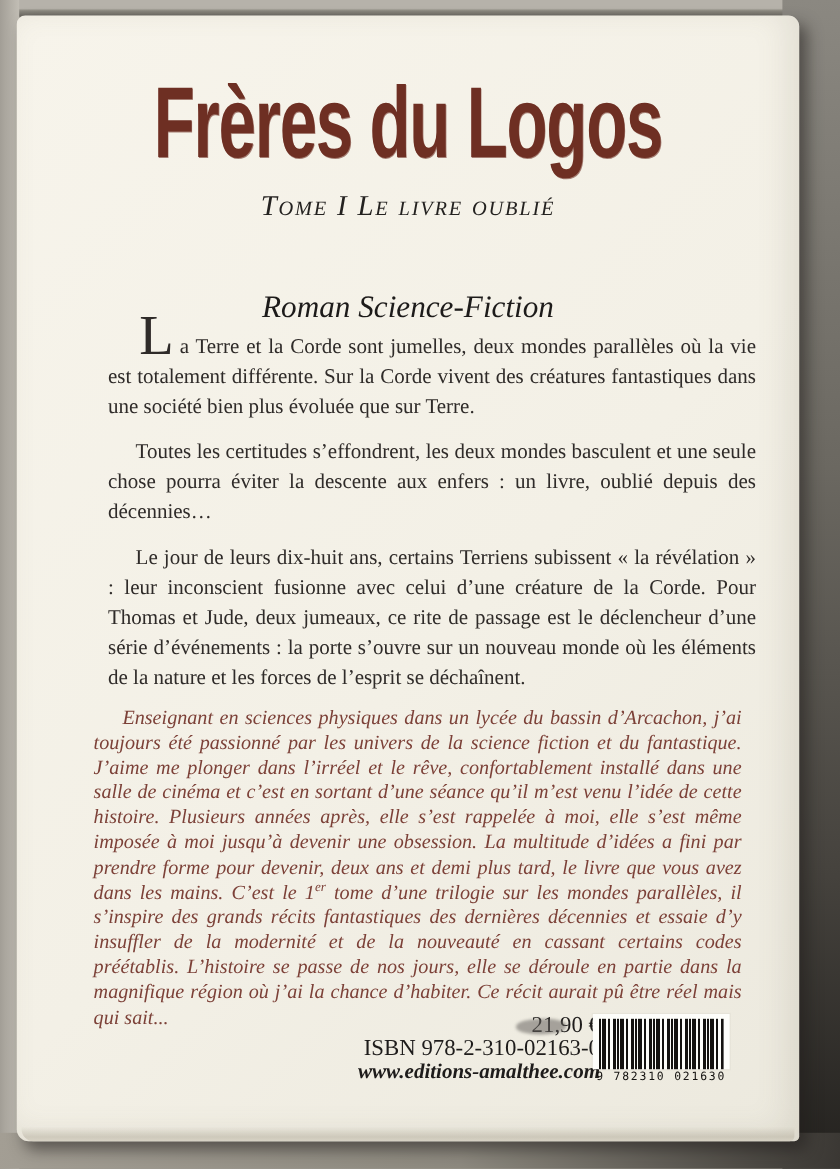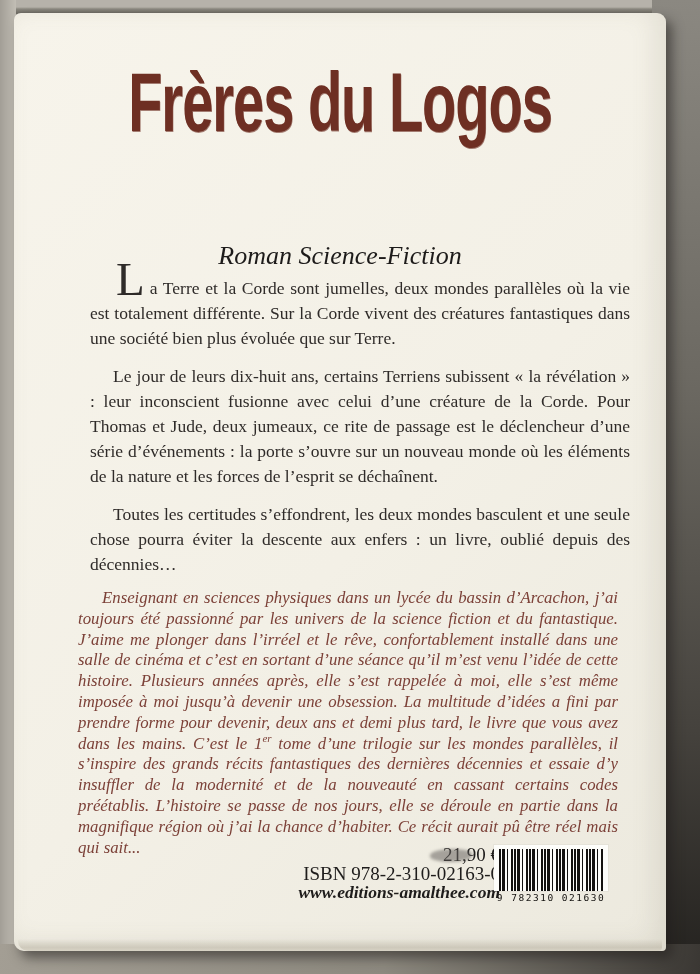--- a/index.html
+++ b/index.html
@@ -132,27 +132,28 @@
 <div class="photo">
   <div class="bg-top"></div>
   <div class="bg-left"></div>
   <div class="bg-right"></div>
   <div class="bg-bottom"></div>
 
   <div class="book">
 
     <div class="title">Frères du Logos</div>
 
+    <div class="subtitle">Tome I Le livre oublié</div>
 
     <div class="genre">Roman Science-Fiction</div>
 
     <div class="text-col">
       <p><span class="dropcap">L</span><span>a Terre et la Corde sont jumelles, deux mondes parallèles où la vie est totalement différente. Sur la Corde vivent des créatures fantastiques dans une société bien plus évoluée que sur Terre.</span></p>
+      <p class="indent">Toutes les certitudes s’effondrent, les deux mondes basculent et une seule chose pourra éviter la descente aux enfers : un livre, oublié depuis des décennies…</p>
       <p class="indent">Le jour de leurs dix-huit ans, certains Terriens subissent « la révélation » : leur inconscient fusionne avec celui d’une créature de la Corde. Pour Thomas et Jude, deux jumeaux, ce rite de passage est le déclencheur d’une série d’événements : la porte s’ouvre sur un nouveau monde où les éléments de la nature et les forces de l’esprit se déchaînent.</p>
-      <p class="indent">Toutes les certitudes s’effondrent, les deux mondes basculent et une seule chose pourra éviter la descente aux enfers : un livre, oublié depuis des décennies…</p>
     </div>
 
     <div class="author-note"><span>Enseignant en sciences physiques dans un lycée du bassin d’Arcachon, j’ai toujours été passionné par les univers de la science fiction et du fantastique. J’aime me plonger dans l’irréel et le rêve, confortablement installé dans une salle de cinéma et c’est en sortant d’une séance qu’il m’est venu l’idée de cette histoire. Plusieurs années après, elle s’est rappelée à moi, elle s’est même imposée à moi jusqu’à devenir une obsession. La multitude d’idées a fini par prendre forme pour devenir, deux ans et demi plus tard, le livre que vous avez dans les mains. C’est le 1</span><sup>er</sup><span> tome d’une trilogie sur les mondes parallèles, il s’inspire des grands récits fantastiques des dernières décennies et essaie d’y insuffler de la modernité et de la nouveauté en cassant certains codes préétablis. L’histoire se passe de nos jours, elle se déroule en partie dans la magnifique région où j’ai la chance d’habiter. Ce récit aurait pû être réel mais qui sait...</span></div>
 
     <div class="pub-block">
       <div class="pub-price">21,90 €</div>
       <div class="pub-isbn">ISBN 978-2-310-02163-0</div>
       <div class="pub-site">www.editions-amalthee.com</div>
     </div>
 

